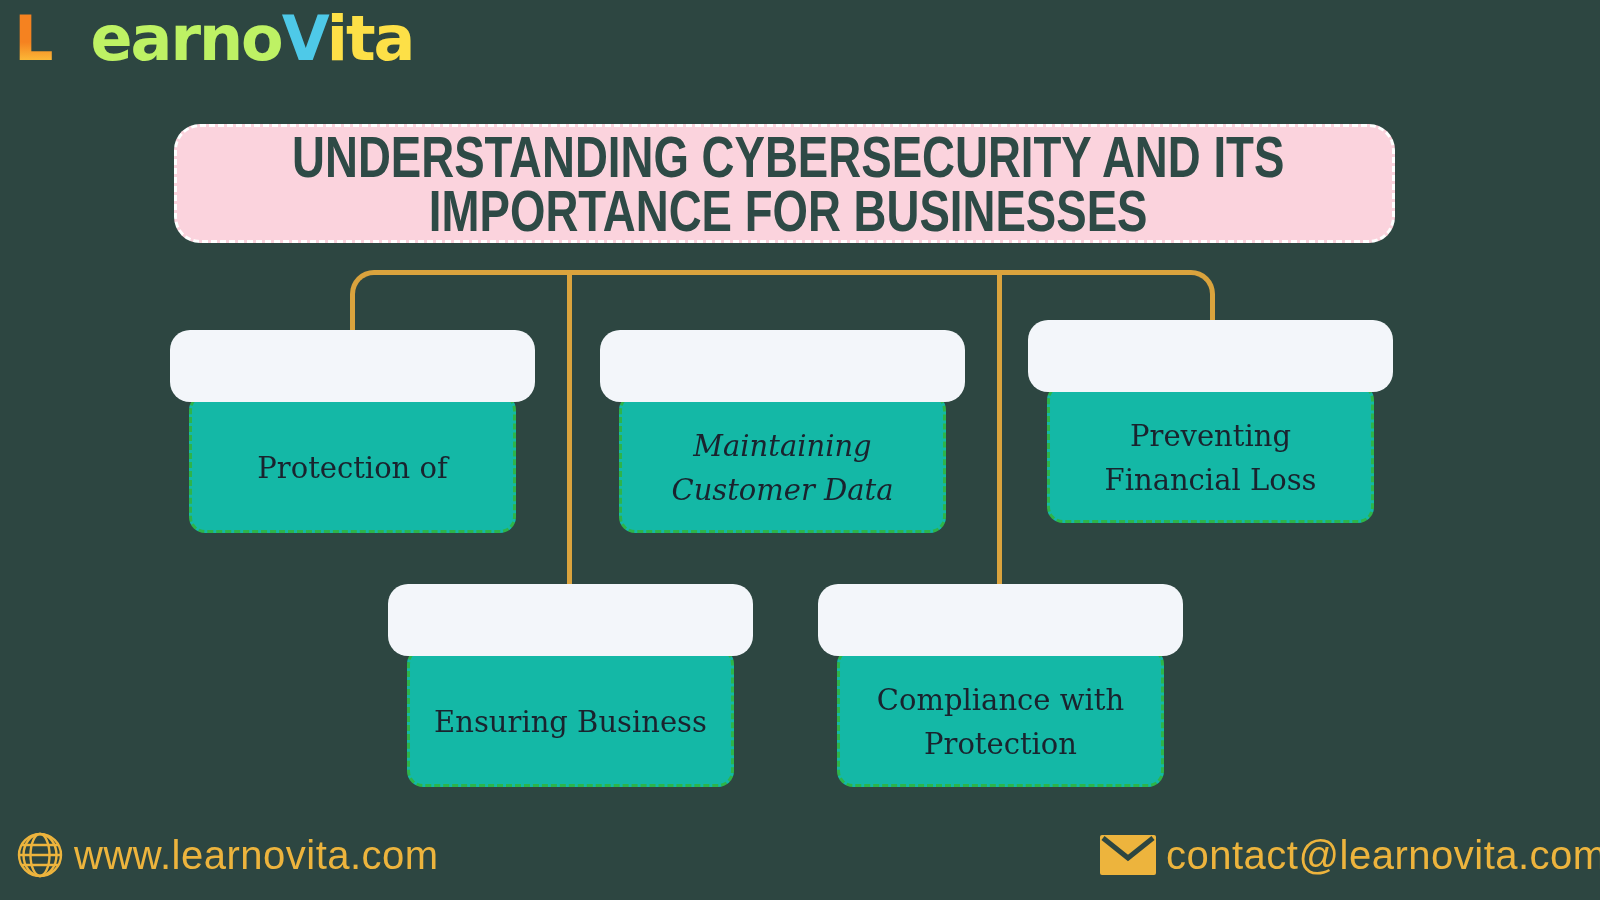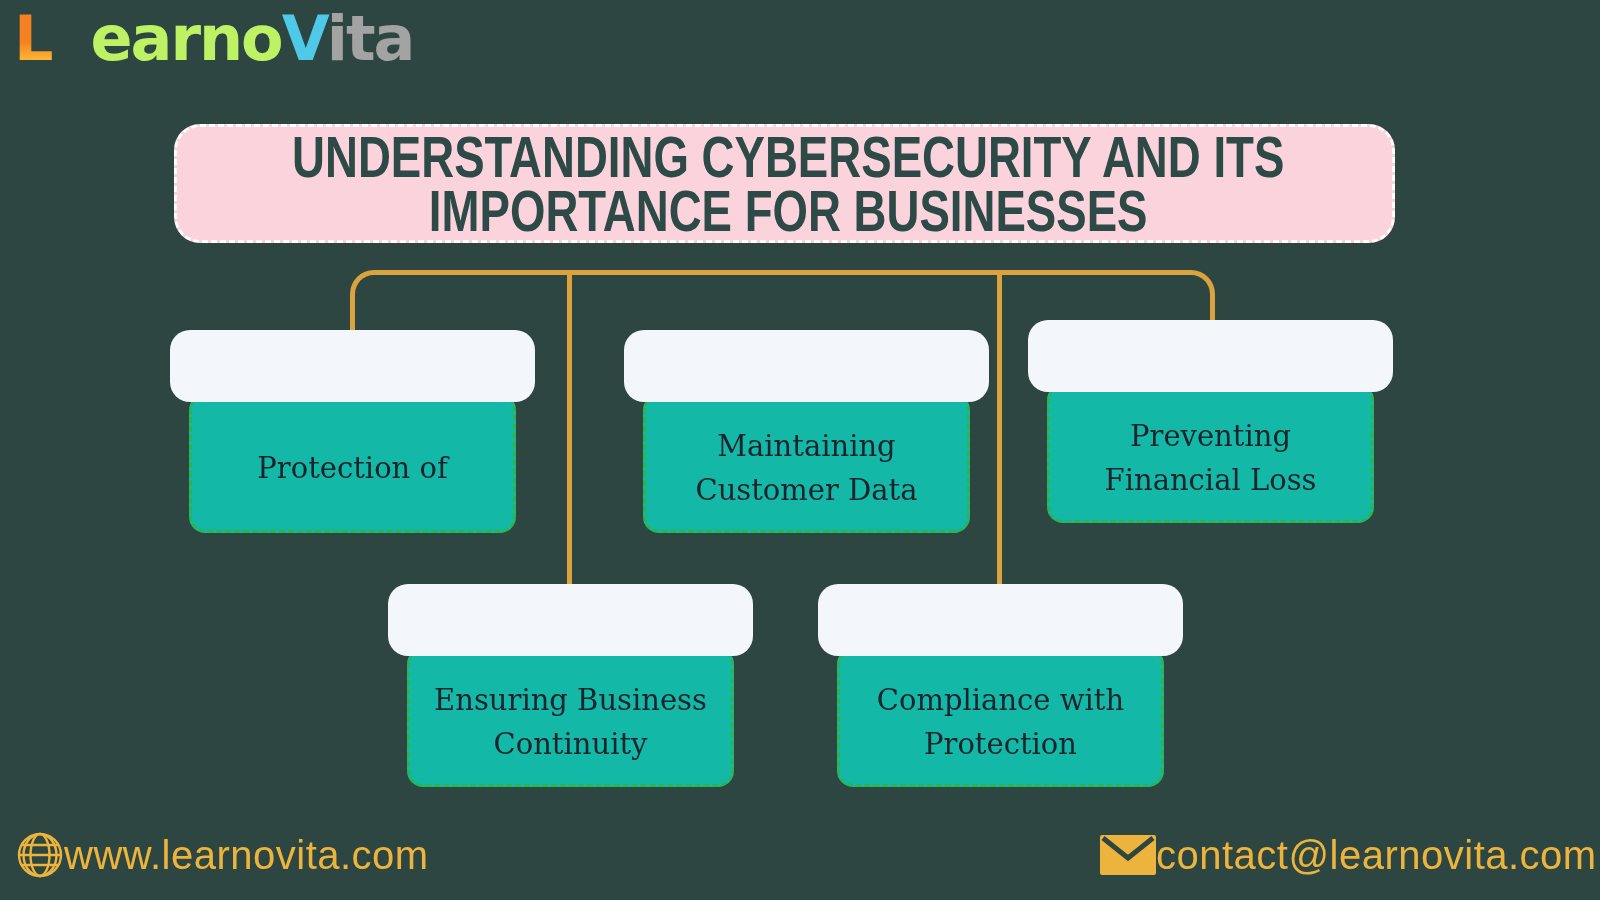--- a/index.html
+++ b/index.html
@@ -28,21 +28,21 @@
     white-space: nowrap;
   }
   .lg-l {
     background: linear-gradient(180deg, #f58220 55%, #fdc33c 85%);
     -webkit-background-clip: text;
     background-clip: text;
     color: transparent;
   }
   .lg-earno { color: #bef264; margin-left: 39px; }
   .lg-v { color: #4ec9e8; }
-  .lg-ita { color: #a3a3a3; }
+  .lg-ita { color: #fde047; }
 
   
   .banner {
     position: absolute;
     left: 174px;
     top: 124px;
     width: 1221px;
     height: 119px;
     box-sizing: border-box;
     background: #fbd3dd;
@@ -87,21 +87,21 @@
     width: 5px;
     height: 316px;
     background: #daa33d;
   }
   .drop1 { left: 567px; }
   .drop2 { left: 997px; }
 
   
   .card { position: absolute; width: 365px; height: 204px; }
   .card1 { left: 170px;  top: 330px; }
-  .card2 { left: 624px;  top: 330px; }
+  .card2 { left: 600px;  top: 330px; font-style: italic; }
   .card3 { left: 1028px; top: 320px; }
   .card4 { left: 388px;  top: 584px; }
   .card5 { left: 818px;  top: 584px; }
 
   .card-header {
     position: absolute;
     left: 0;
     top: 0;
     width: 365px;
     height: 72px;
@@ -136,20 +136,21 @@
     white-space: nowrap;
   }
 
   
   .footer-left, .footer-right {
     position: absolute;
     top: 824px;
     height: 62px;
     display: flex;
     align-items: center;
+    gap: 10px;
   }
   .footer-left  { left: 16px; }
   .footer-right { left: 1100px; }
   .footer-text {
     font-size: 40px;
     color: #edb43d;
     letter-spacing: 0.5px;
     white-space: nowrap;
   }
   .icon-wrap { display: flex; align-items: center; }
@@ -194,21 +195,20 @@
     <div class="card-body">
       <span class="card-line">Preventing</span>
       <span class="card-line">Financial Loss</span>
     </div>
   </div>
 
   <div class="card card4">
     <div class="card-header"></div>
     <div class="card-body">
       <span class="card-line">Ensuring Business</span>
-      <span class="card-line">Continuity</span>
     </div>
   </div>
 
   <div class="card card5">
     <div class="card-header"></div>
     <div class="card-body">
       <span class="card-line">Compliance with</span>
       <span class="card-line">Protection</span>
     </div>
   </div>

